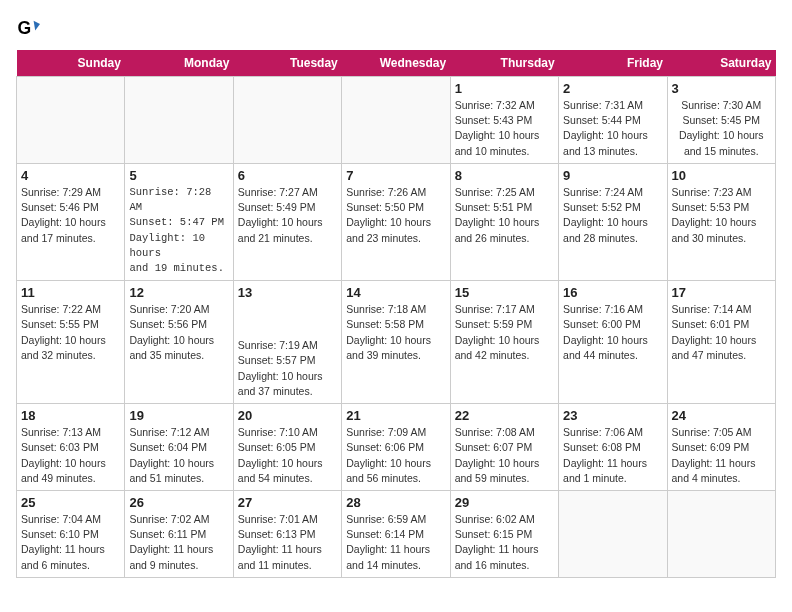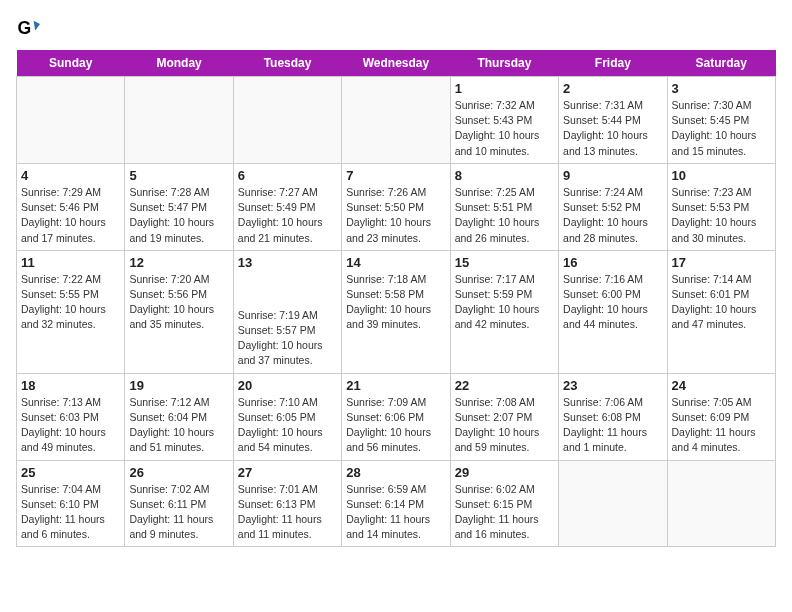--- a/index.html
+++ b/index.html
@@ -36,24 +36,24 @@
     .subtitle {
       font-size: 16px;
       color: #444;
     }
     table {
       width: 100%;
       border-collapse: collapse;
       font-size: 11px;
     }
     thead tr th {
-      background-color: #a21caf;
+      background-color: #be185d;
       color: #fff;
       padding: 6px 4px;
-      text-align: center;
+      text-align: right;
       font-size: 12px;
       font-weight: bold;
     }
     tbody tr td {
       border: 1px solid #ccc;
       padding: 4px 4px;
       vertical-align: top;
       height: 80px;
       width: 14.28%;
     }
@@ -120,37 +120,37 @@
         </td>
         <td>
           <span class="day-num">2</span>
           <div class="day-info" style="white-space: pre-line;">Sunrise: 7:31 AM
 Sunset: 5:44 PM
 Daylight: 10 hours
 and 13 minutes.</div>
         </td>
         <td>
           <span class="day-num">3</span>
-          <div class="day-info" style="white-space: pre-line;">Sunrise: 7:30 AM
+          <div class="day-info" style="white-space: pre-line; text-align: center;">Sunrise: 7:30 AM
 Sunset: 5:45 PM
 Daylight: 10 hours
 and 15 minutes.</div>
         </td>
       </tr>
       <tr>
         <td>
           <span class="day-num">4</span>
           <div class="day-info" style="white-space: pre-line;">Sunrise: 7:29 AM
 Sunset: 5:46 PM
 Daylight: 10 hours
 and 17 minutes.</div>
         </td>
         <td>
           <span class="day-num">5</span>
-          <div class="day-info" style="white-space: pre-line;">Sunrise: 7:28 AM
+          <div class="day-info" style="white-space: pre-line; font-family: Liberation Mono, monospace;">Sunrise: 7:28 AM
 Sunset: 5:47 PM
 Daylight: 10 hours
 and 19 minutes.</div>
         </td>
         <td>
           <span class="day-num">6</span>
           <div class="day-info" style="white-space: pre-line;">Sunrise: 7:27 AM
 Sunset: 5:49 PM
 Daylight: 10 hours
 and 21 minutes.</div>
@@ -260,21 +260,21 @@
         <td>
           <span class="day-num">21</span>
           <div class="day-info" style="white-space: pre-line;">Sunrise: 7:09 AM
 Sunset: 6:06 PM
 Daylight: 10 hours
 and 56 minutes.</div>
         </td>
         <td>
           <span class="day-num">22</span>
           <div class="day-info" style="white-space: pre-line;">Sunrise: 7:08 AM
-Sunset: 2:07 PM
+Sunset: 6:07 PM
 Daylight: 10 hours
 and 59 minutes.</div>
         </td>
         <td>
           <span class="day-num">23</span>
           <div class="day-info" style="white-space: pre-line;">Sunrise: 7:06 AM
 Sunset: 6:08 PM
 Daylight: 11 hours
 and 1 minute.</div>
         </td>

